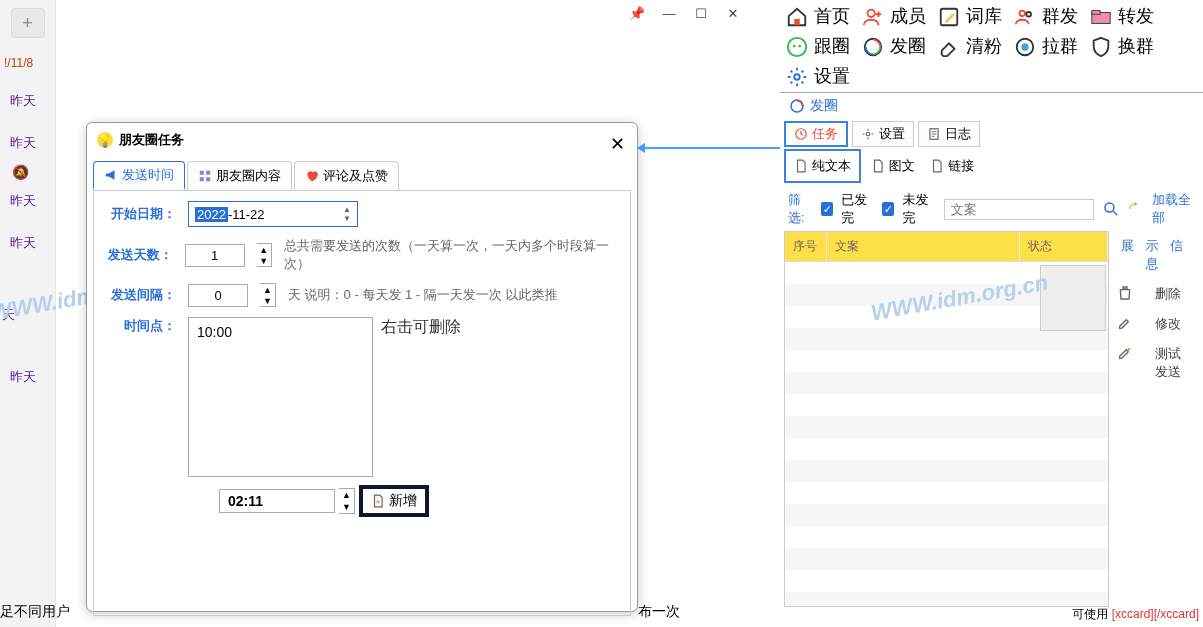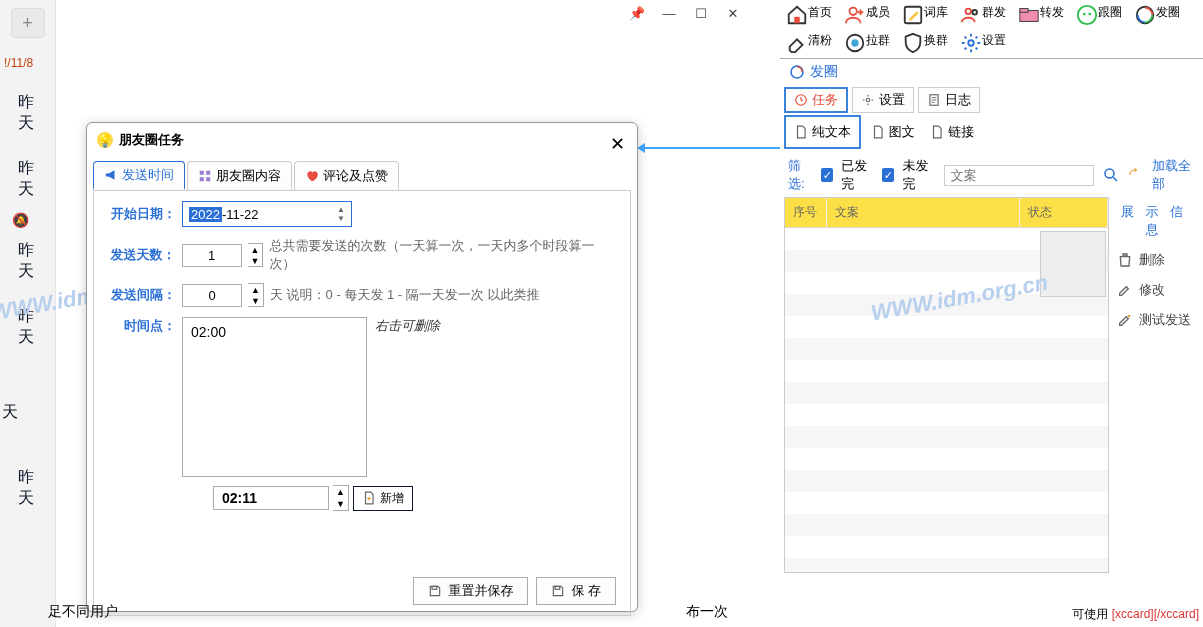--- a/index.html
+++ b/index.html
@@ -1,29 +1,29 @@
 <!DOCTYPE html>
 <html><head>
 <meta charset="utf-8">
 <style>
 * { box-sizing: border-box; margin: 0; padding: 0; font-family: "Microsoft YaHei", sans-serif; }
 body { width: 1203px; height: 627px; position: relative; background: #fff; font-size: 13px; overflow: hidden; }
 
 .left-col { position: absolute; left: 0; top: 0; width: 56px; height: 627px; background: #f3f3f3; border-right: 1px solid #e5e5e5; }
 .add-btn { width: 34px; height: 30px; margin: 8px auto; background: #e9e9e9; border: 1px solid #ddd; border-radius: 4px; display: flex; align-items: center; justify-content: center; color: #888; font-size: 18px; }
 .left-date { font-size: 12px; color: #c2410c; padding: 10px 4px; }
-.left-item { font-size: 16px; color: #0f172a; padding: 12px 18px; }
+.left-item { font-size: 13px; color: #4c1d95; padding: 12px 10px; }
 .left-mute { color: #bbb; font-size: 14px; padding-left: 12px; }
 
 .window-controls { position: absolute; left: 630px; top: 6px; display: flex; gap: 18px; color: #444; }
 .wc { width: 14px; height: 14px; display: flex; align-items: center; justify-content: center; cursor: pointer; }
 
 .right-panel { position: absolute; left: 780px; top: 0; width: 423px; height: 627px; }
 .toolbar { display: flex; flex-wrap: wrap; gap: 6px 12px; padding: 4px 6px; border-bottom: 1px solid #aaa; }
-.toolbar .item { display: flex; align-items: flex-start; gap: 0; font-size: 12px; cursor: pointer; }
+.toolbar .item { display: flex; align-items: flex-end; gap: 6px; font-size: 18px; cursor: pointer; }
 .toolbar .icon { width: 22px; height: 22px; display: inline-flex; align-items: center; justify-content: center; }
 
 .section-title { display: flex; align-items: center; gap: 4px; padding: 4px 8px; color: #2a6fd6; font-size: 14px; }
 .section-title .icon { width: 18px; height: 18px; }
 
 .sub-tabs { display: flex; gap: 4px; padding: 2px 4px; }
 .sub-tab { border: 1px solid #ccc; padding: 2px 8px; display: flex; align-items: center; gap: 4px; font-size: 13px; cursor: pointer; background: #fdfdfd; }
 .sub-tab.active { border: 2px solid #3a84e0; }
 .sub-tab .tab-icon { width: 14px; height: 14px; display: inline-flex; }
 .format-tabs-single { display: inline-flex; align-items: center; gap: 4px; padding: 2px 2px; cursor: pointer; font-size: 13px; }
@@ -39,21 +39,21 @@
 .data-area { display: flex; padding: 0 4px 4px 4px; height: 380px; }
 .grid-wrap { flex: 1; border: 1px solid #ccc; }
 .grid-head { display: flex; background: #fde047; border-bottom: 1px solid #ddd; font-size: 12px; color: #666; }
 .grid-head > div { padding: 6px 8px; border-right: 1px solid #eee; }
 .gh1 { width: 42px; } .gh2 { flex: 1; } .gh3 { width: 88px; }
 .grid-body { height: 344px; background: repeating-linear-gradient(#fff, #fff 22px, #f6f6f6 22px, #f6f6f6 44px); position: relative; }
 .grid-thumb { position: absolute; top: 3px; left: calc(100% - 80px); left: 255px; width: 66px; height: 66px; background: #eee; border: 1px solid #ccc; }
 
 .side-actions { width: 90px; padding: 6px 6px; }
 .side-actions .title { color: #2a6fd6; text-align: center; letter-spacing: 4px; padding-bottom: 6px; font-size: 13px; }
-.side-actions .act { display: flex; align-items: center; gap: 6px; font-size: 13px; padding: 6px 2px; cursor: pointer; color: #444; }
+.side-actions .act { display: flex; align-items: flex-start; gap: 22px; font-size: 13px; padding: 6px 2px; cursor: pointer; color: #444; }
 .side-actions .act .aic { width: 16px; height: 16px; display: inline-flex; }
 
 .footer-note { position: absolute; right: 4px; bottom: 4px; font-size: 12px; }
 .footer-note .tag { color: #d33; }
 
 .watermark { position: absolute; color: #b8d0ed; font-size: 22px; font-style: italic; transform: rotate(-10deg); pointer-events: none; font-weight: bold; }
 
 .arrow-line { position: absolute; left: 640px; top: 147px; width: 140px; height: 2px; background: #40a7ff; }
 .arrow-line::before { content: ""; position: absolute; left: -8px; top: -4px; border: 5px solid transparent; border-right: 8px solid #40a7ff; }
 
@@ -62,41 +62,41 @@
 .dlg-title .bulb { width: 16px; height: 16px; border-radius: 50%; background: #ffd94a; display: inline-flex; align-items: center; justify-content: center; }
 .dlg-close { position: absolute; right: 12px; top: 10px; font-size: 18px; cursor: pointer; }
 
 .dlg-tabs { display: flex; gap: 2px; margin: 4px 6px 0 6px; }
 .dlg-tab { border: 1px solid #ccc; border-bottom: none; padding: 4px 10px; display: flex; align-items: center; gap: 4px; font-size: 13px; cursor: pointer; background: #fdfdfd; border-radius: 4px 4px 0 0; }
 .dlg-tab.active { border-color: #2a6fd6; border-bottom: 2px solid #fff; }
 .dlg-tab.active span:last-child { color: #2a6fd6; }
 .dlg-tab .ti { width: 14px; height: 14px; display: inline-block; }
 .dlg-body { border: 1px solid #ccc; margin: 0 6px 6px 6px; height: 426px; padding: 10px 12px; position: relative; }
 
-.form-row { display: flex; align-items: center; gap: 6px; margin-bottom: 10px; font-size: 13px; }
+.form-row { display: flex; align-items: center; gap: 12px; margin-bottom: 10px; font-size: 13px; }
 .form-row .lbl { width: 70px; color: #2a6fd6; font-weight: bold; text-align: right; }
 .date-input { border: 1px solid #2a6fd6; padding: 3px 6px; width: 170px; font-size: 13px; display: flex; align-items: center; justify-content: space-between; }
 .date-input .yy { background: #2a6fd6; color: #fff; padding: 0 2px; }
 .spinner { display: flex; flex-direction: column; border: 1px solid #aaa; border-left: none; width: 16px; height: 24px; font-size: 9px; }
 .spinner div { flex: 1; display: flex; align-items: center; justify-content: center; cursor: pointer; }
 .num-input { border: 1px solid #aaa; padding: 3px 6px; width: 60px; text-align: center; font-size: 13px; }
 .desc { color: #666; font-size: 13px; }
 
 .time-area { display: flex; gap: 8px; }
 .times-list { border: 1px solid #aaa; width: 185px; height: 160px; padding: 6px 8px; font-size: 14px; }
-.time-note { font-size: 13px; color: #333; font-style: italic; }
+.time-note { font-size: 16px; color: #333; }
 .new-time-row { display: flex; align-items: center; gap: 4px; margin-top: 8px; padding-left: 31px; }
 .time-input { border: 1px solid #aaa; padding: 3px 8px; width: 116px; font-size: 14px; font-weight: bold; }
-.addnew { display: flex; align-items: center; gap: 4px; padding: 3px 8px; border: 1px solid #0f172a; cursor: pointer; font-size: 12px; }
+.addnew { display: flex; align-items: center; gap: 4px; padding: 3px 8px; border: 4px solid #0f172a; cursor: pointer; font-size: 14px; }
 
 .dlg-buttons { position: absolute; right: 14px; bottom: 10px; display: flex; gap: 8px; }
 .dlg-btn { border: 1px solid #aaa; padding: 4px 14px; display: flex; align-items: center; gap: 6px; cursor: pointer; font-size: 13px; background: #fdfdfd; }
 .save-ic { width: 14px; height: 14px; display: inline-block; }
 
-.cut-text { position: absolute; bottom: 6px; font-size: 14px; margin-left: 48px; }
+.cut-text { position: absolute; bottom: 6px; font-size: 14px; }
 
 svg { display: block; }
 </style>
 </head>
 <body>
 
 <div class="left-col">
   <div class="add-btn">+</div>
   <div class="left-date">!/11/8</div>
   <div class="left-item">昨天</div>
@@ -429,21 +429,21 @@
           <div>▲</div>
           <div>▼</div>
         </div>
       <span class="desc">天 说明：0 - 每天发 1 - 隔一天发一次 以此类推</span>
     </div>
     <div class="form-row" style="align-items:flex-start">
       <span class="lbl">时间点：</span>
       <div>
         <div class="time-area">
           <div class="times-list">
-              <div>02:00</div>
+              <div>10:00</div>
             </div>
           <div>
             <div class="time-note">右击可删除</div>
             <div style="height:24px"></div>
           </div>
         </div>
         <div class="new-time-row">
           <input class="time-input" value="02:11" style="">
           <div class="spinner" style="height:26px">
               <div>▲</div>
@@ -455,37 +455,17 @@
                   <path d="M6 2h9l4 4v16H6z" fill="none" stroke="#666" stroke-width="2"></path>
                   <path d="M12 10v6M9 13h6" stroke="#e79f3c" stroke-width="2"></path>
                 </svg>
               </span>
               <span>新增</span>
             </div>
         </div>
       </div>
     </div>
 
-    <div class="dlg-buttons">
-      <div class="dlg-btn">
-          <span class="save-ic">
-            <svg viewBox="0 0 24 24" width="14" height="14">
-              <path d="M4 4h13l3 3v13H4z" fill="none" stroke="#666" stroke-width="2"></path>
-              <rect x="7" y="4" width="8" height="5" fill="none" stroke="#666" stroke-width="2"></rect>
-            </svg>
-          </span>
-          <span>重置并保存</span>
-        </div>
-      <div class="dlg-btn">
-          <span class="save-ic">
-            <svg viewBox="0 0 24 24" width="14" height="14">
-              <path d="M4 4h13l3 3v13H4z" fill="none" stroke="#666" stroke-width="2"></path>
-              <rect x="7" y="4" width="8" height="5" fill="none" stroke="#666" stroke-width="2"></rect>
-            </svg>
-          </span>
-          <span>保 存</span>
-        </div>
-    </div>
   </div>
 </div>
 
 <div class="cut-text" style="left:0">足不同用户</div>
 <div class="cut-text" style="left:638px">布一次</div>
 
 </body></html>

